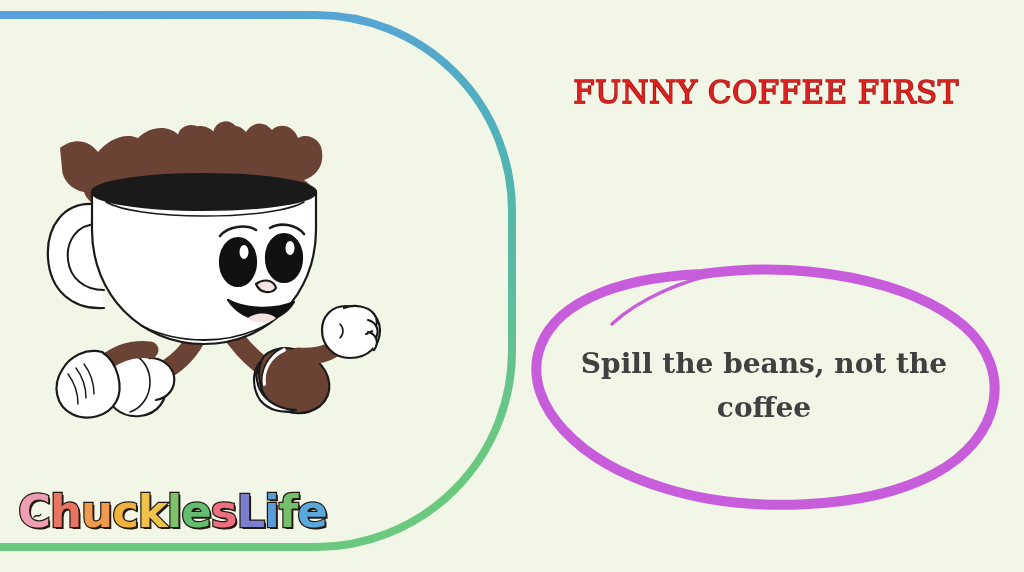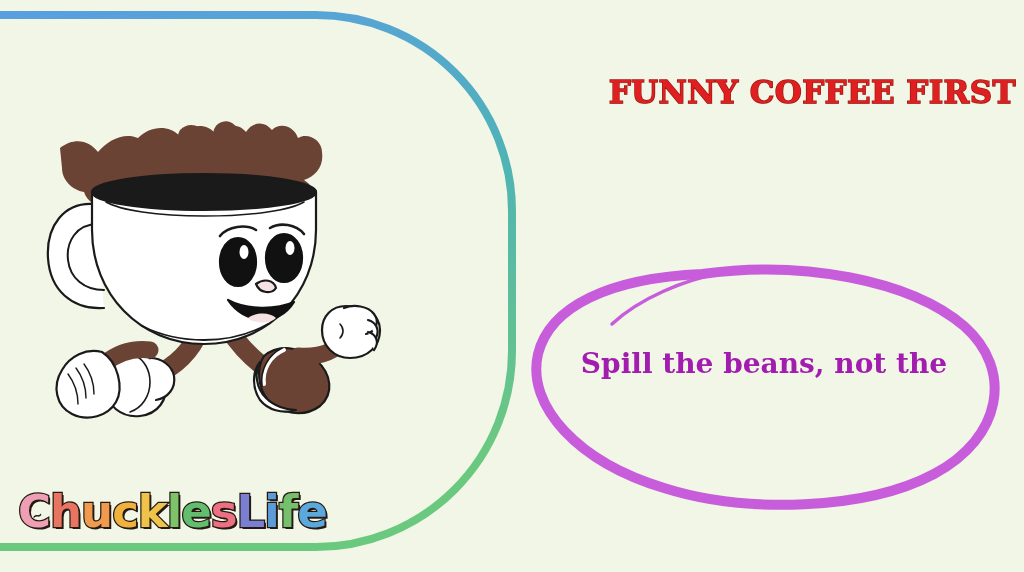--- a/index.html
+++ b/index.html
@@ -27,23 +27,23 @@
     pointer-events: none;
   }
   .border-frame svg { display: block; overflow: visible; }
 
   
   .headline {
     position: absolute;
     left: 516px;
     top: 74px;
     width: 500px;
-    text-align: right;
+    text-align: center;
     font-family: "DejaVu Serif", "Liberation Serif", serif;
-    font-weight: bold;
+    font-weight: normal;
     font-size: 31px;
     line-height: 37px;
     letter-spacing: 0.4px;
     color: #e02020;
     text-transform: uppercase;
     -webkit-text-stroke: 1.4px #9e1410;
     paint-order: stroke fill;
     text-shadow: 0 1px 0 rgba(150,20,16,0.35);
   }
 
@@ -63,21 +63,21 @@
   .quote-text {
     position: absolute;
     left: 54px;
     top: 90px;
     width: 388px;
     text-align: center;
     font-family: "DejaVu Serif", "Liberation Serif", serif;
     font-weight: bold;
     font-size: 28px;
     line-height: 44px;
-    color: #a21caf;
+    color: #404040;
   }
 
   
   .mascot {
     position: absolute;
     left: 32px;
     top: 118px;
     width: 380px;
     height: 330px;
   }
@@ -223,20 +223,21 @@
   <div class="quote-block">
     <div class="quote-ellipse">
       <svg width="496" height="258" viewBox="0 0 496 258" fill="none">
         <path d="M186 22 C286 8 394 28 448 74 C498 118 486 186 418 222 C350 258 230 262 148 236
                  C62 210 10 154 22 102 C34 54 94 26 186 22 Z" stroke="#c75ddb" stroke-width="10" fill="none" stroke-linecap="round"></path>
         <path d="M96 72 C124 46 168 28 208 20" stroke="#c75ddb" stroke-width="3.5" fill="none" stroke-linecap="round"></path>
       </svg>
     </div>
     <div class="quote-text">
       <div>Spill the beans, not the</div>
+      <div>coffee</div>
     </div>
   </div>
 
   <div class="logo" id="logo">
     <span class="lg-smile">~</span>
   <span style="color: rgb(239, 159, 180);">C</span><span style="color: rgb(232, 116, 98);">h</span><span style="color: rgb(239, 154, 78);">u</span><span style="color: rgb(240, 177, 63);">c</span><span style="color: rgb(239, 194, 74);">k</span><span style="color: rgb(124, 195, 106);">l</span><span style="color: rgb(98, 189, 110);">e</span><span style="color: rgb(236, 111, 130);">s</span><span style="color: rgb(123, 127, 209);">L</span><span style="color: rgb(90, 155, 216);">i</span><span style="color: rgb(118, 192, 109);">f</span><span style="color: rgb(91, 168, 221);">e</span></div>
 
 </div>
 
 </body></html>

